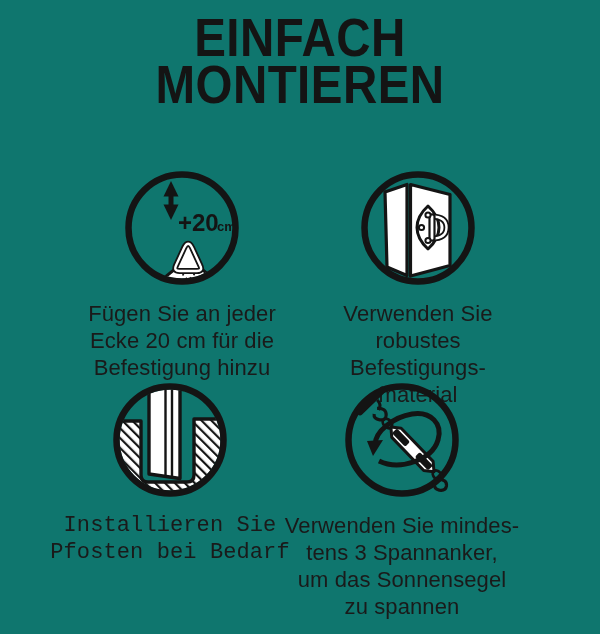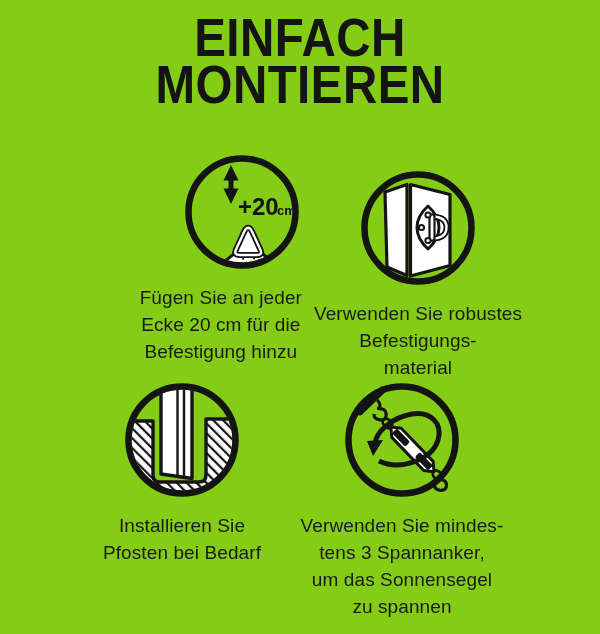--- a/index.html
+++ b/index.html
@@ -1,36 +1,36 @@
 <!DOCTYPE html>
 <html><head>
 <meta charset="utf-8">
 <style>
   html,body { margin:0; padding:0; background:#ffffff; }
   .poster {
-    position:relative; width:600px; height:634px; background:#84cc16;
+    position:relative; width:600px; height:634px; background:#0f766e;
     font-family:"Liberation Sans", sans-serif; color:#1a1a1a; overflow:hidden;
   }
   .title {
     margin:0; padding-top:14px; text-align:center;
     font-weight:700; font-size:54px; line-height:47px; letter-spacing:0.5px;
     color:#141414; transform:scaleX(0.88); transform-origin:50% 0;
   }
   .cell {
     position:absolute; width:240px;
     display:flex; flex-direction:column; align-items:center;
   }
   .cell svg { width:120px; height:120px; display:block; }
   .caption {
     margin:12px 0 0; text-align:center; white-space:pre-line;
-    font-size:19px; line-height:27px; color:#1a1a1a; letter-spacing:0.1px;
+    font-size:22px; line-height:27px; color:#1a1a1a; letter-spacing:0.1px;
   }
-  .c1 { left:62px;  top:152px;align-items:flex-end; }
+  .c1 { left:62px;  top:168px; }
   .c2 { left:282px; top:152px; }
-  .c3 { left:62px;  top:380px; }
+  .c3 { left:50px;  top:380px;font-family:Liberation Mono, monospace; }
   .c4 { left:282px; top:380px; }
   svg text { font-family:"Liberation Sans", sans-serif; fill:#141414; }
 </style>
 </head>
 <body>
 
 <div class="poster">
 
   <h1 class="title"><span>EINFACH</span><br><span>MONTIEREN</span></h1>
 

